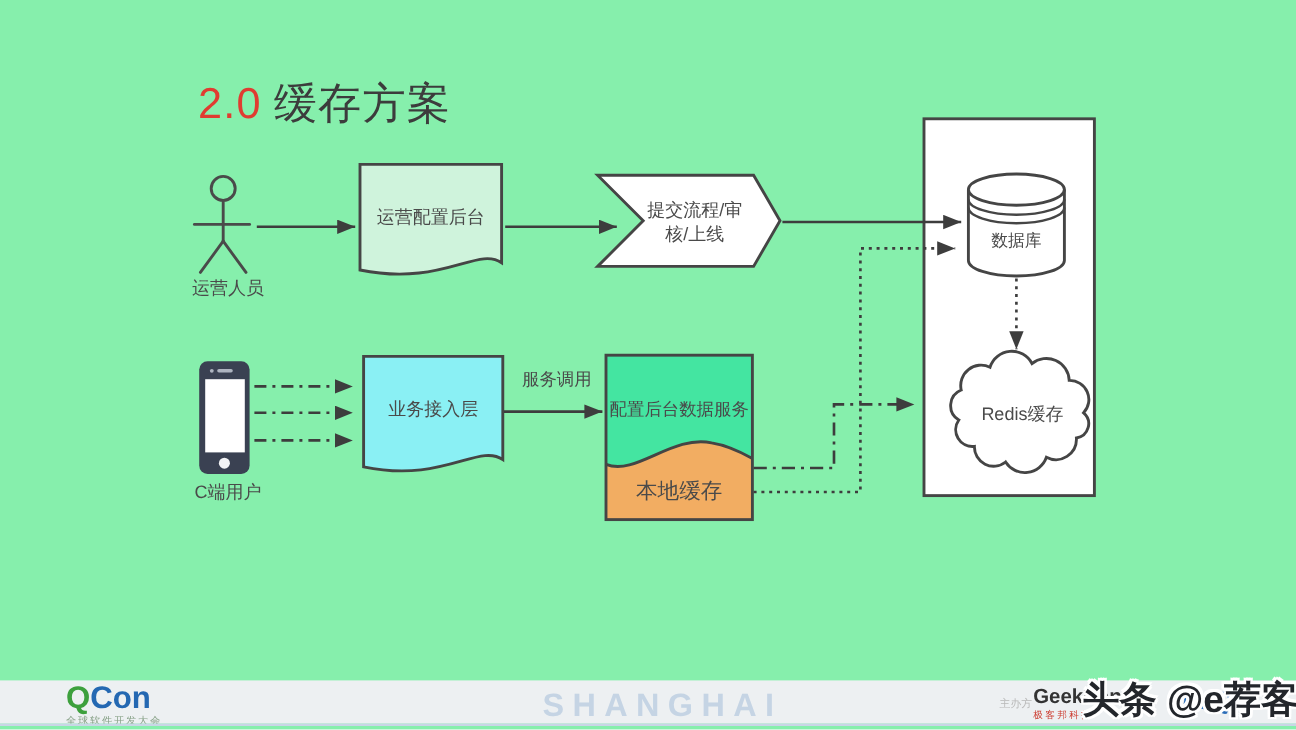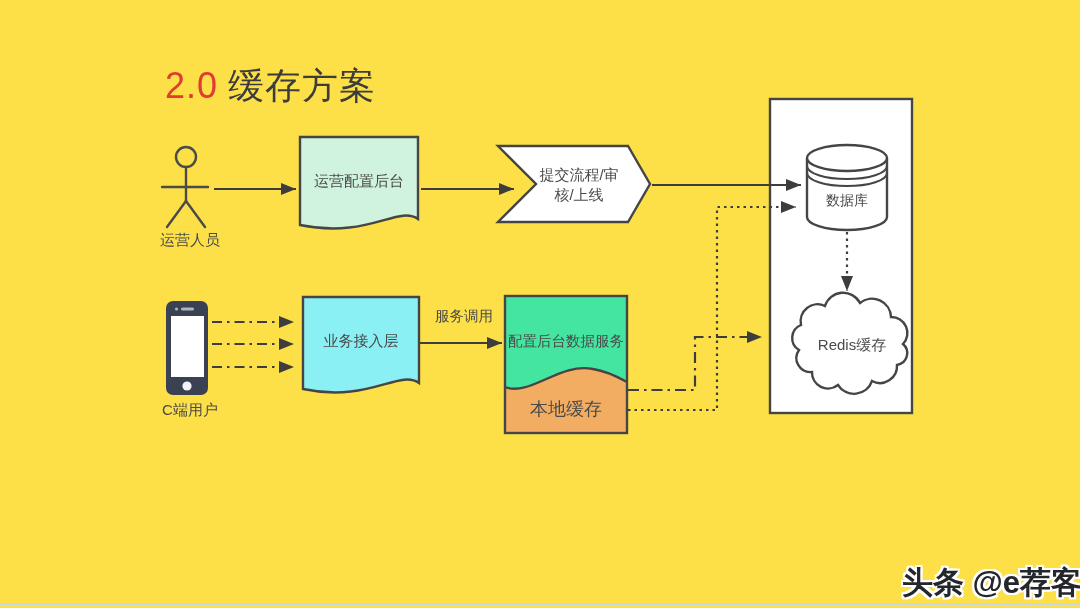--- a/index.html
+++ b/index.html
@@ -1,18 +1,18 @@
 <!DOCTYPE html>
 <html><head>
 <meta charset="utf-8">
 <style>
   html,body{margin:0;padding:0;background:#ffffff;}
   body{width:1080px;height:608px;overflow:hidden;position:relative;
        font-family:"Liberation Sans","DejaVu Sans",sans-serif;}
-  .slide{position:absolute;inset:0;background:#fde047;}
+  .slide{position:absolute;inset:0;background:#86efac;}
 
   
   .title{position:absolute;left:165px;top:62px;font-size:36px;font-weight:500;
          color:#3c3c3c;letter-spacing:1px;}
   .title .ver{color:#e03c31;margin-right:10px;}
 
   
   svg.diagram{position:absolute;left:0;top:0;}
   svg.diagram text{font-family:"Liberation Sans","DejaVu Sans",sans-serif;
                    fill:#4a4a4a;text-anchor:middle;}
@@ -122,16 +122,29 @@
       <rect x="505" y="296" width="122" height="137" fill="none" stroke="#454545" stroke-width="2.4"></rect>
     </g>
     <text x="566" y="346" font-size="14.5">配置后台数据服务</text>
     <text x="566" y="415" font-size="18">本地缓存</text>
 
     <path d="M628,390 H695 V337 H762" stroke="#3d3d3d" stroke-width="2.2" fill="none" stroke-dasharray="11 5 2.5 5" marker-end="url(#arr)"></path>
 
     <path d="M628,410 H717 V207 H796" stroke="#3d3d3d" stroke-width="2.2" fill="none" stroke-dasharray="2.5 4" marker-end="url(#arr)"></path>
   </svg>
 
+  <div class="footer-bar">
+    <div class="qcon">
+      <span class="q">Q</span><span class="con">Con</span>
+      <div class="qcon-sub">全球软件开发大会</div>
+    </div>
+    <div class="city">SHANGHAI</div>
+    <div class="host">主办方</div>
+    <div class="geekbang">
+      <div class="gb-main">GeekBang</div>
+      <div class="gb-sub">极客邦科技</div>
+    </div>
+    <div class="infoq">InfoQ</div>
+  </div>
   <div class="footer-line"></div>
   <div class="watermark">头条 @e荐客</div>
 
 </div>
 
 </body></html>

